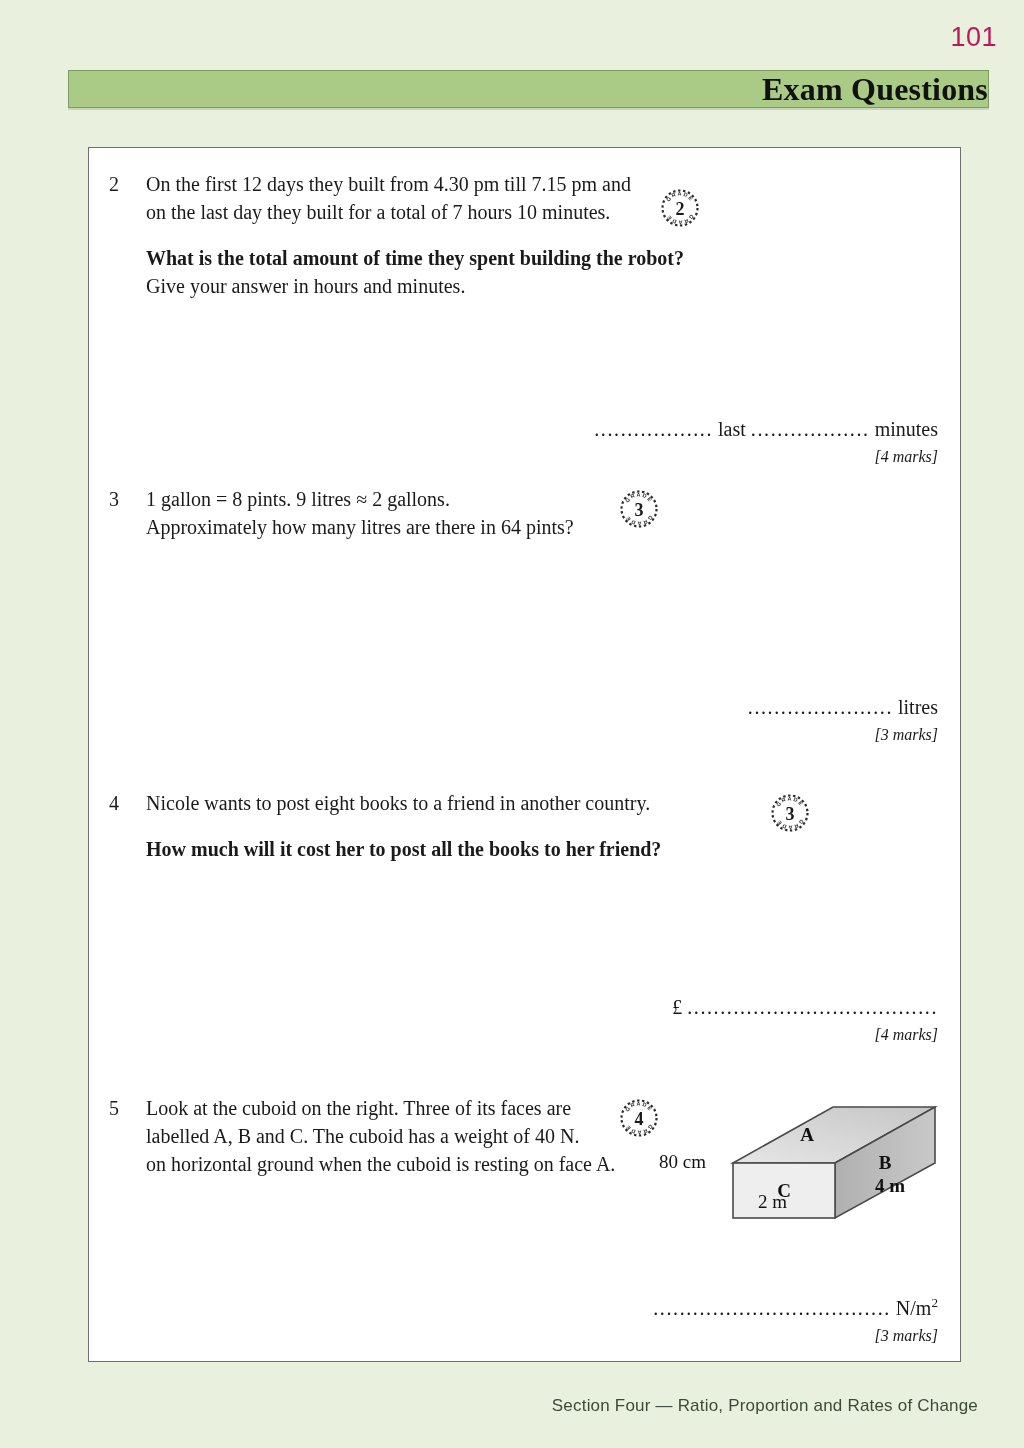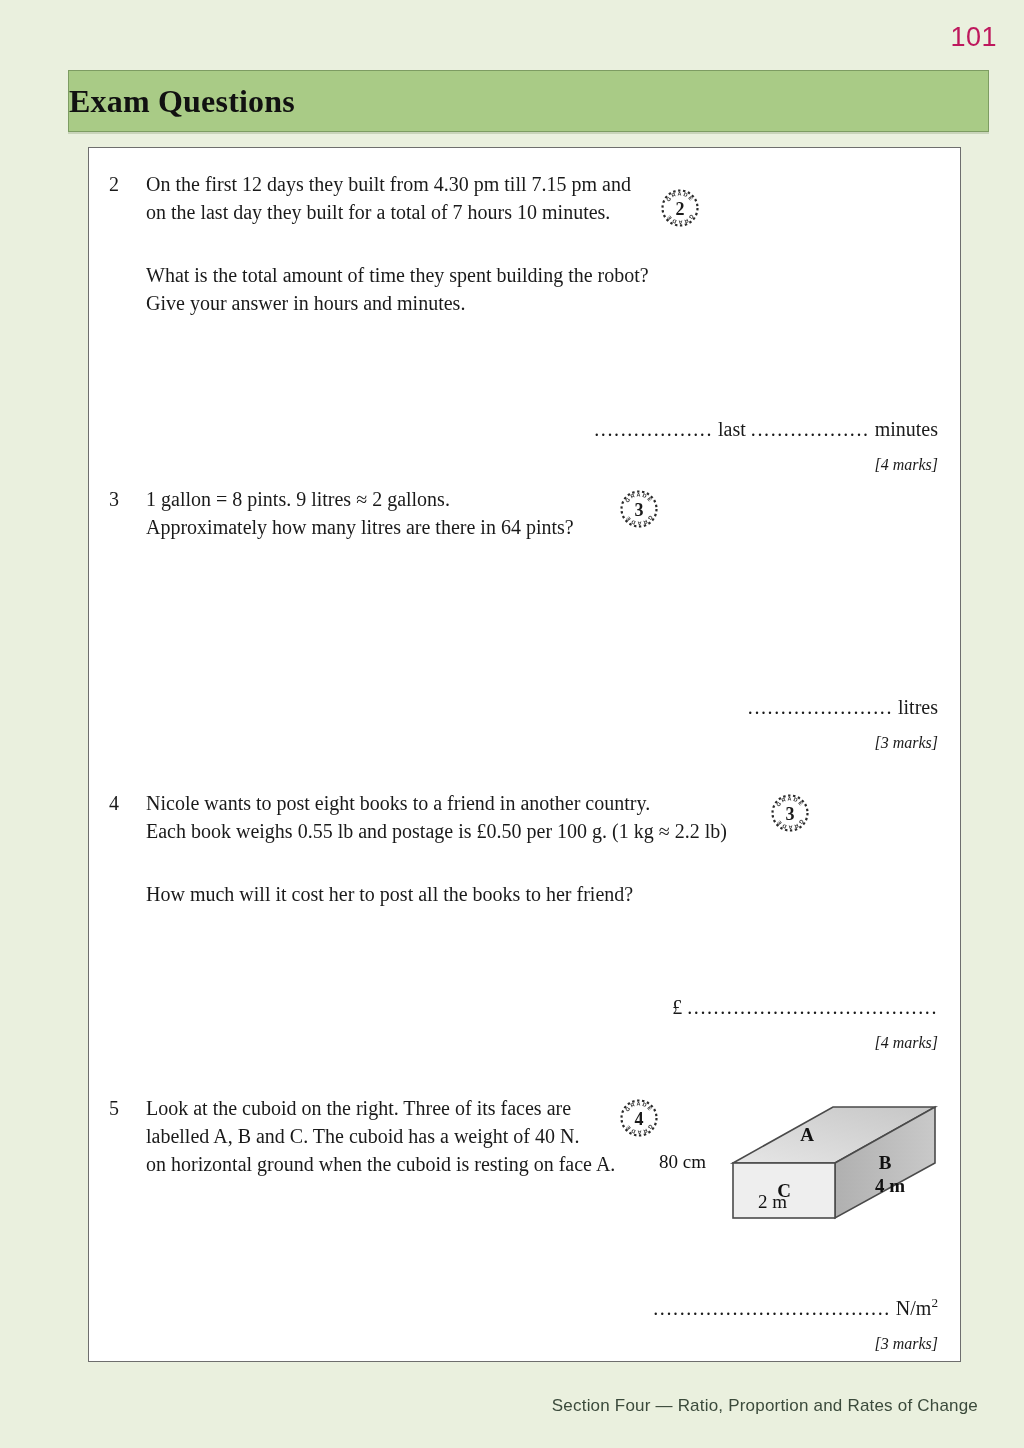--- a/index.html
+++ b/index.html
@@ -27,27 +27,27 @@
     color: #be185d;
     letter-spacing: 0.5px;
   }
 
   
   .banner {
     position: absolute;
     left: 68px;
     top: 70px;
     width: 921px;
-    height: 62px;
+    height: 38px;
     background: #a9cb86;
     border: 1px solid #7d9c62;
     box-sizing: border-box;
     display: flex;
     align-items: center;
-    justify-content: flex-start;
+    justify-content: flex-end;
     box-shadow: 0 2px 0 rgba(140,160,120,0.35);
   }
   .banner-title {
     font-family: "Liberation Serif", serif;
     font-weight: bold;
     font-size: 32px;
     color: #111;
     letter-spacing: 0.2px;
   }
 
@@ -81,21 +81,22 @@
     position: absolute;
     left: 57px;
     top: 0;
     font-size: 20px;
     line-height: 28px;
   }
   .q-body p {
     margin: 0;
   }
   .q-body p.gap {
-    margin-top: 35px;
+    margin-top: 18px;
+    font-weight: bold;
   }
 
   
   .grade-badge {
     position: absolute;
     width: 44px;
     height: 44px;
   }
   .grade-badge svg {
     display: block;
@@ -111,21 +112,21 @@
     line-height: 26px;
     white-space: nowrap;
   }
   .answer-line .dots {
     letter-spacing: 1.6px;
   }
   .marks {
     display: block;
     font-style: italic;
     font-size: 16px;
-    margin-top: 10px;
+    margin-top: 2px;
     text-align: right;
   }
   sup {
     font-size: 0.66em;
     vertical-align: super;
     line-height: 0;
   }
 
   
   .cuboid-figure {
@@ -226,21 +227,20 @@
       <span class="dots">......................</span>
       <span>litres</span>
       <span class="marks">[3 marks]</span>
     </div>
   </div>
 
   <div class="question" style="top:641px;">
     <div class="q-num">4</div>
     <div class="q-body">
       <p>Nicole wants to post eight books to a friend in another country.</p>
-      <p>Each book weighs 0.55 lb and postage is £0.50 per 100 g.  (1 kg ≈ 2.2 lb)</p>
       <p class="gap">How much will it cost her to post all the books to her friend?</p>
     </div>
     <div class="grade-badge" style="left:679px; top:2px;">
       <svg viewBox="0 0 44 44" aria-hidden="true">
         <circle cx="22" cy="22" r="17.5" fill="none" stroke="#2b2b2b" stroke-width="2.2" stroke-dasharray="2.4 2.6"></circle>
         <path id="gb4top" d="M 22 22 m -12.5 0 a 12.5 12.5 0 0 1 25 0" fill="none"></path>
         <path id="gb4bot" d="M 22 22 m 12.5 0 a 12.5 12.5 0 0 1 -25 0" fill="none"></path>
         <text font-family="Liberation Sans, sans-serif" font-size="5.4" font-weight="bold" letter-spacing="1.5" fill="#2b2b2b">
           <textPath href="#gb4top" startOffset="50%" text-anchor="middle">GRADE</textPath>
         </text>

